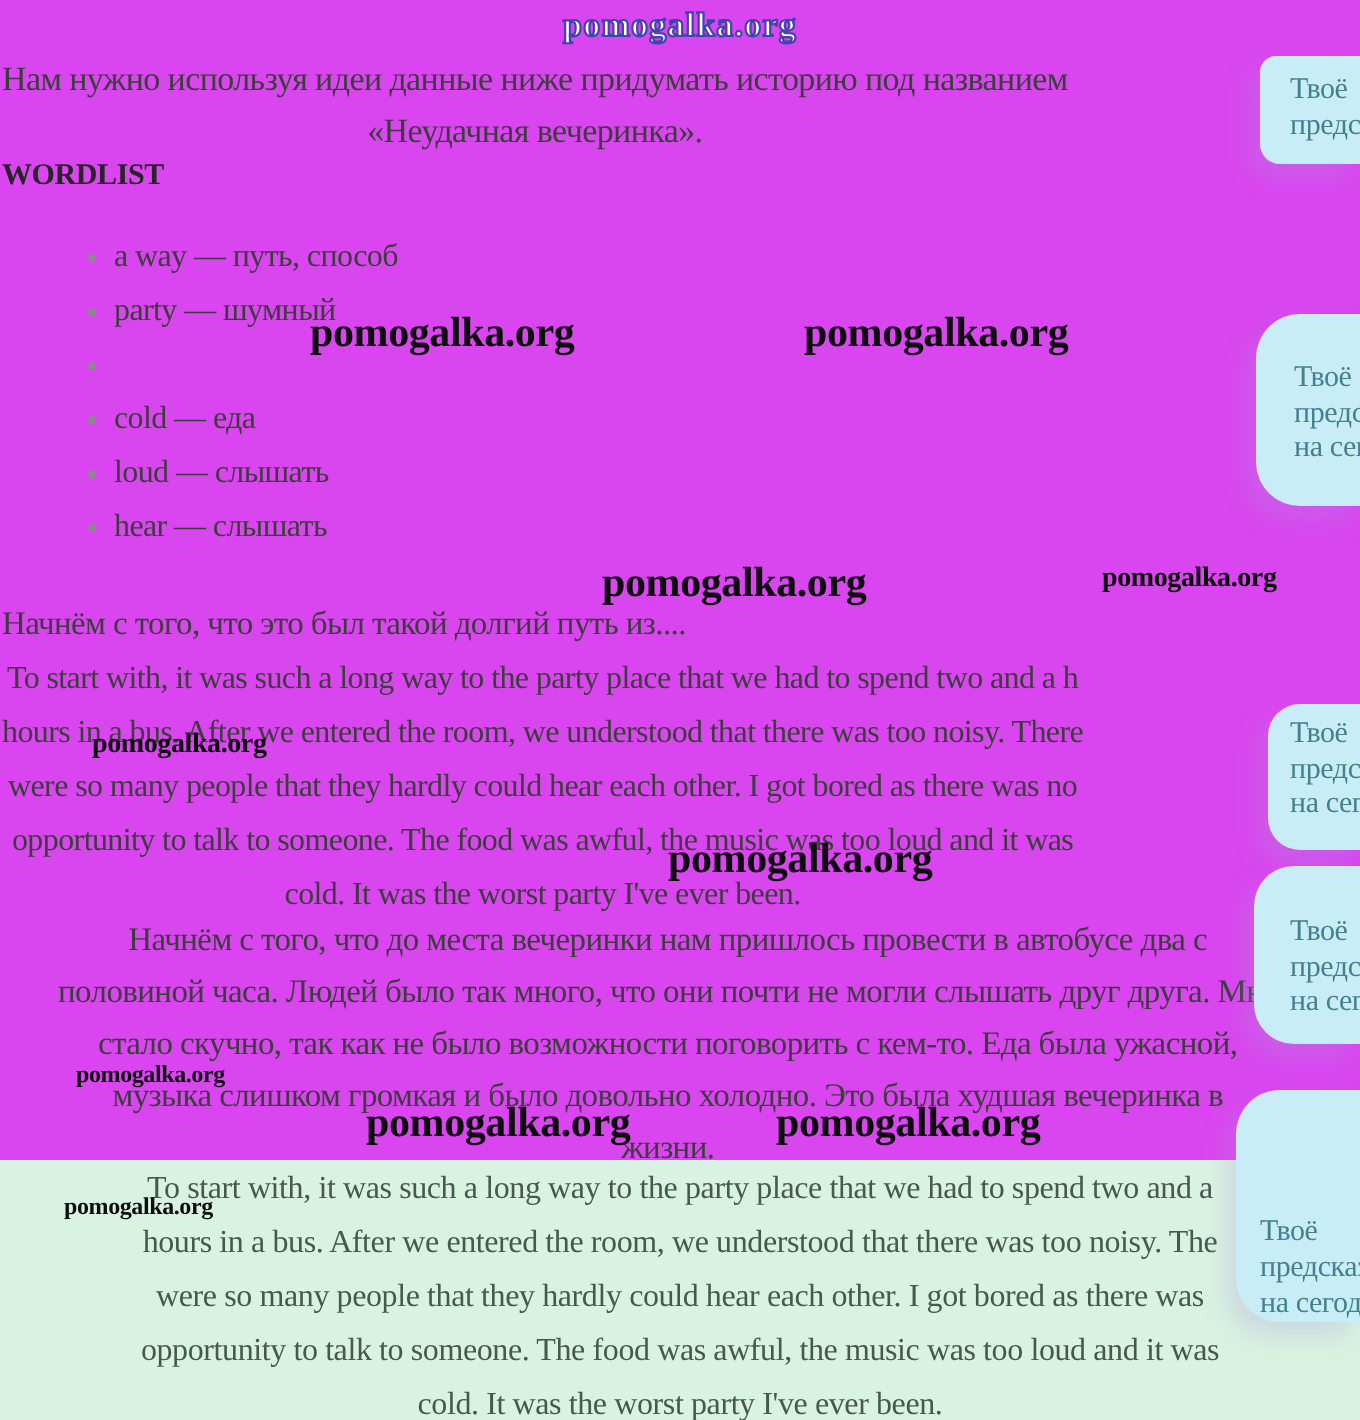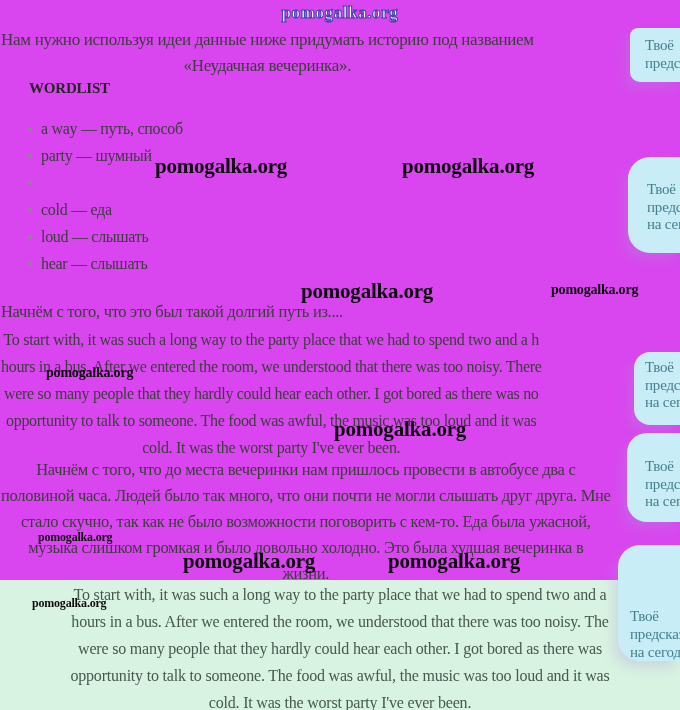--- a/index.html
+++ b/index.html
@@ -15,32 +15,32 @@
     position:absolute; top:3px; left:50%; transform:translateX(-50%);
     font-size:17px; font-weight:700; letter-spacing:.6px;
     color:#ffffff; -webkit-text-stroke:1.1px #4343ae;
     white-space:nowrap;
   }
   
   .tline { white-space:nowrap; letter-spacing:-0.3px;text-align:center; }
   .task { position:absolute; left:1px; top:27px; font-size:17px; line-height:26px; color:#3d3d3d; }
   .wl-title {
     position:absolute; left:1px; top:80px;
-    font-size:15px; font-weight:700; letter-spacing:-0.2px; color:#262626;margin-left:28px;
+    font-size:15px; font-weight:700; letter-spacing:-0.2px; color:#262626;
   }
-  .wordlist { position:absolute; left:0; top:115px; }
+  .wordlist { position:absolute; left:16px; top:115px; }
   .wl-item { height:27px; display:flex; align-items:center; font-size:16px; letter-spacing:-0.2px; color:#3d3d3d; }
   .wl-dot {
     width:4px; height:4px; border-radius:50%; background:#8a8a8a;
     margin-left:28px; margin-right:9px; flex:0 0 auto;
   }
   .ru-intro { position:absolute; left:1px; top:302px; font-size:16.5px; color:#3d3d3d; }
   .para { position:absolute; left:1px; font-size:16px; line-height:27px; color:#3d3d3d; }
   .para-en { top:326px; }
-  .para-ru { top:457px; line-height:26px; font-size:16.5px; }
+  .para-ru { top:457px; line-height:26px; font-size:16.5px;margin-left:28px; }
   
   .green {
     position:absolute; left:0; top:580px; width:680px; height:130px;
     background:#d9f3e2; padding-top:1px;
   }
   .green .tline { font-size:16px; line-height:27px; color:#47584f; letter-spacing:-0.2px; }
   
   .wm { position:absolute; font-weight:700; color:#0d0d0d; white-space:nowrap; line-height:1; letter-spacing:-0.2px; }
   .wm-lg { font-size:21px; }
   .wm-md { font-size:14px; }

